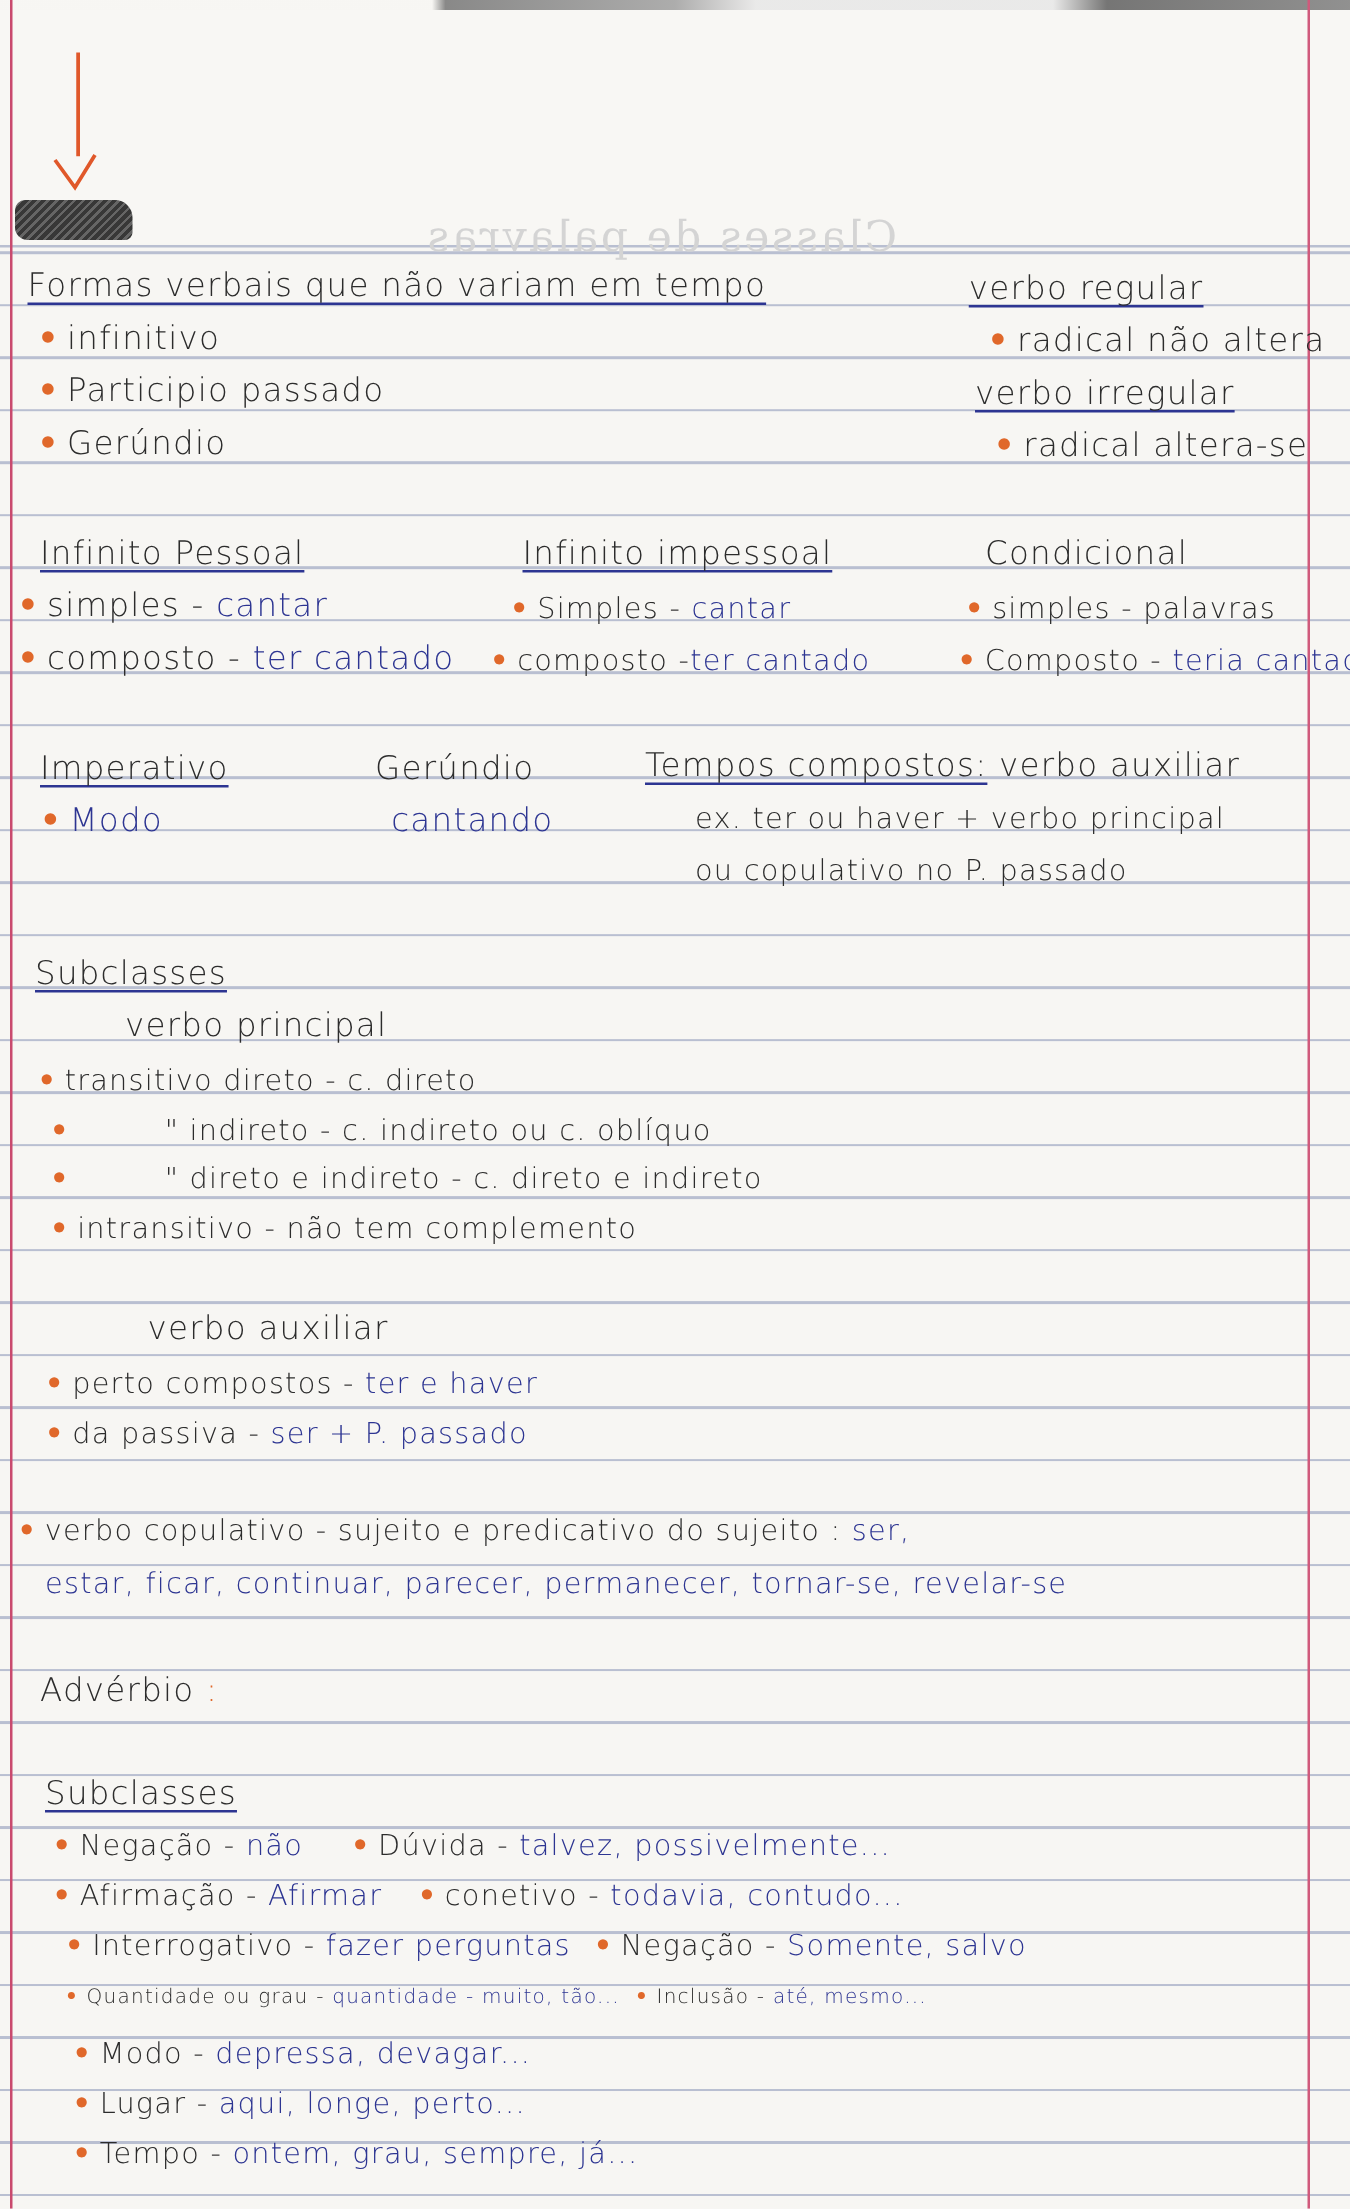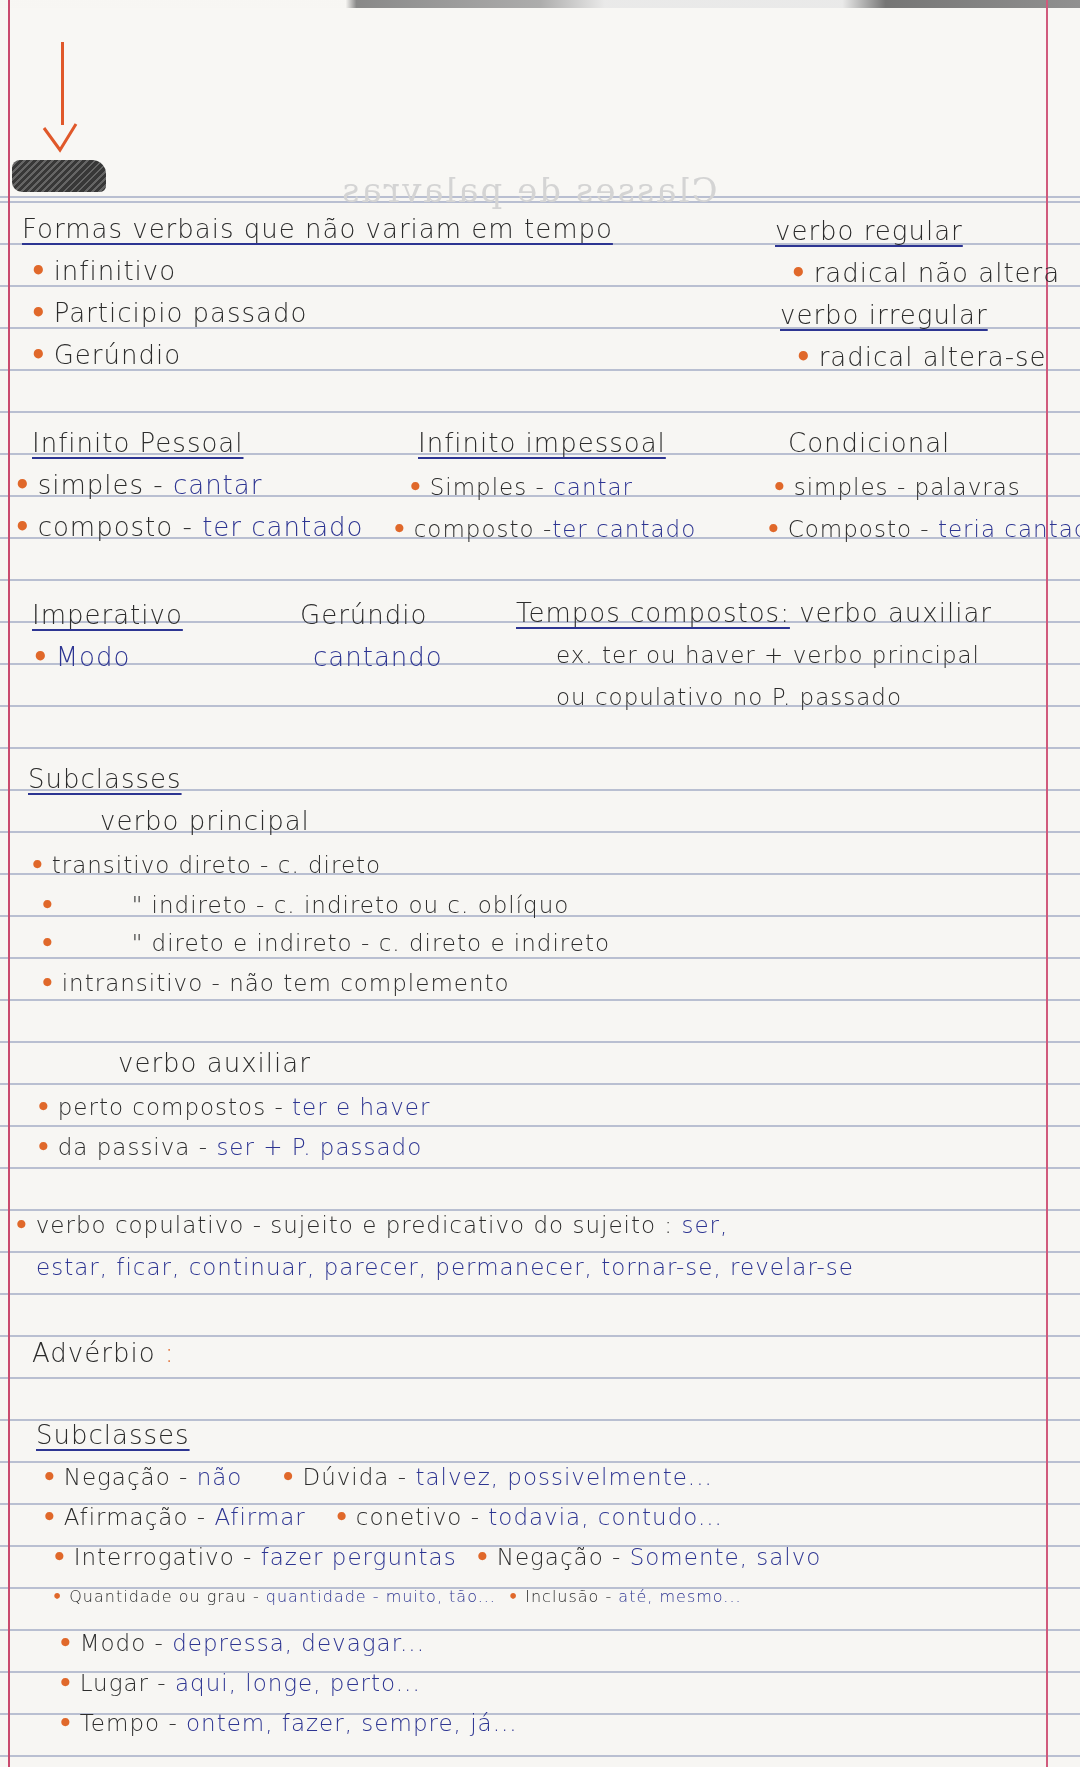--- a/index.html
+++ b/index.html
@@ -122,13 +122,13 @@
   <span class="bullet">•</span><span class="black">Interrogativo -</span> <span class="blue">fazer perguntas</span>
   <span class="bullet" style="margin-left:10px">•</span><span class="black">Negação -</span> <span class="blue">Somente, salvo</span>
 </div>
 <div class="t hw sm" style="left:52px;top:1582px;font-size:16px">
   <span class="bullet">•</span><span class="black">Quantidade ou grau -</span> <span class="blue">quantidade - muito, tão...</span>
   <span class="bullet" style="margin-left:6px">•</span><span class="black">Inclusão -</span> <span class="blue">até, mesmo...</span>
 </div>
 
 <div class="t hw sm" style="left:58px;top:1628px"><span class="bullet">•</span><span class="black">Modo -</span> <span class="blue">depressa, devagar...</span></div>
 <div class="t hw sm" style="left:58px;top:1668px"><span class="bullet">•</span><span class="black">Lugar -</span> <span class="blue">aqui, longe, perto...</span></div>
-<div class="t hw sm" style="left:58px;top:1708px"><span class="bullet">•</span><span class="black">Tempo -</span> <span class="blue">ontem, fazer, sempre, já...</span></div>
+<div class="t hw sm" style="left:58px;top:1708px"><span class="bullet">•</span><span class="black">Tempo -</span> <span class="blue">ontem, grau, sempre, já...</span></div>
 
 </body></html>

